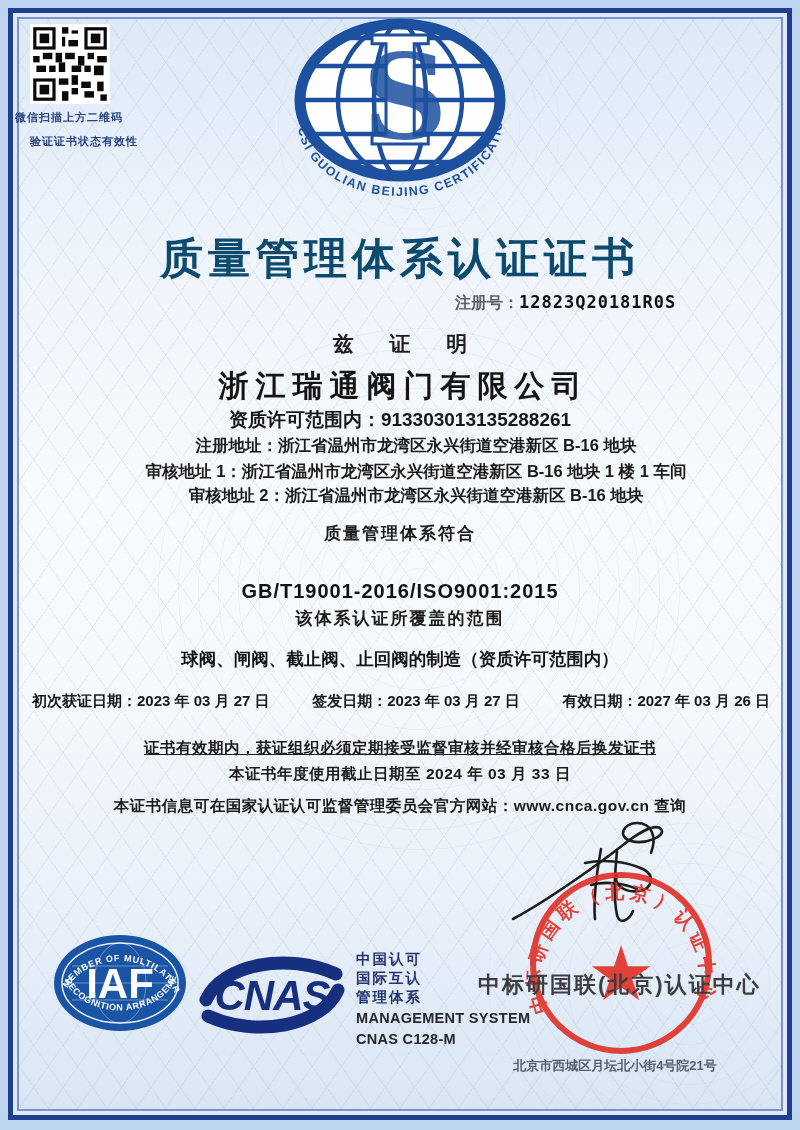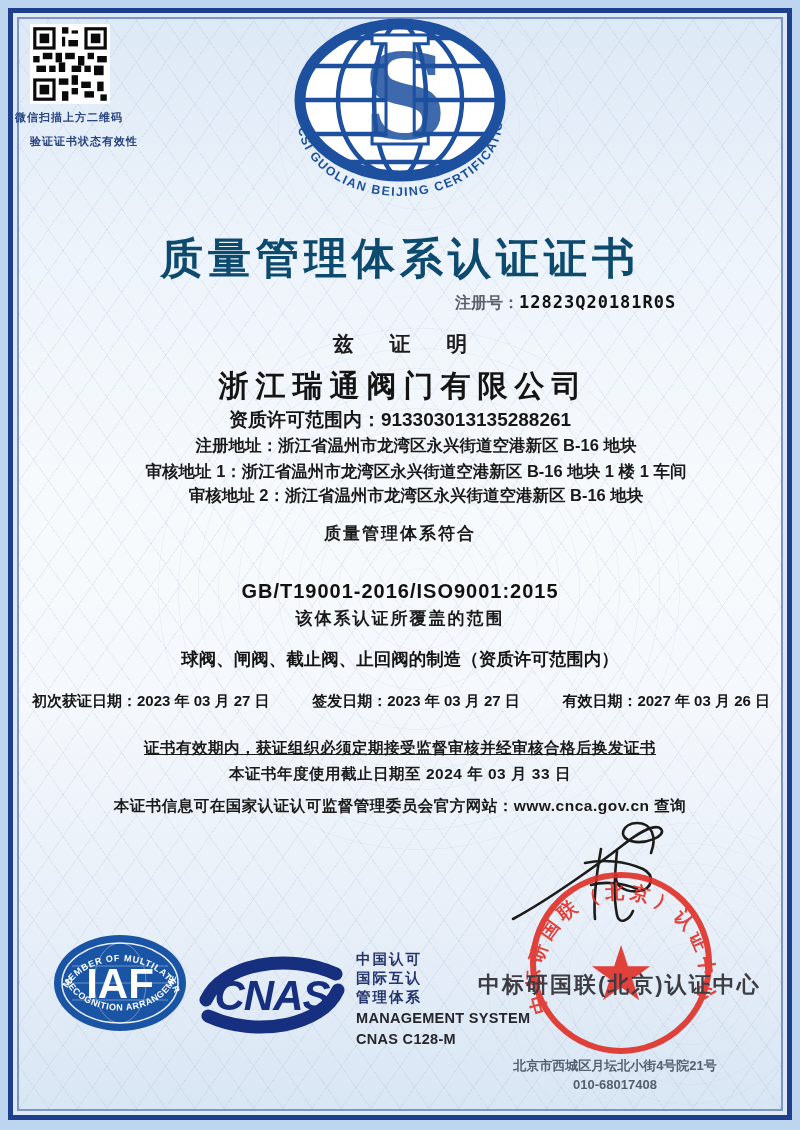--- a/index.html
+++ b/index.html
@@ -224,14 +224,13 @@
 <div class="abs cnas-block" style="left:356px; top:950px;">
   <div class="zh">中国认可</div>
   <div class="zh">国际互认</div>
   <div class="zh">管理体系</div>
   <div class="en">MANAGEMENT SYSTEM</div>
   <div class="en">CNAS C128-M</div>
 </div>
 
 <div class="abs footer-addr" style="left:470px; top:1056px; width:290px; text-align:center;">
   <div>北京市西城区月坛北小街4号院21号</div>
-  <div>010-68017408</div>
 </div>
 
 </body></html>

